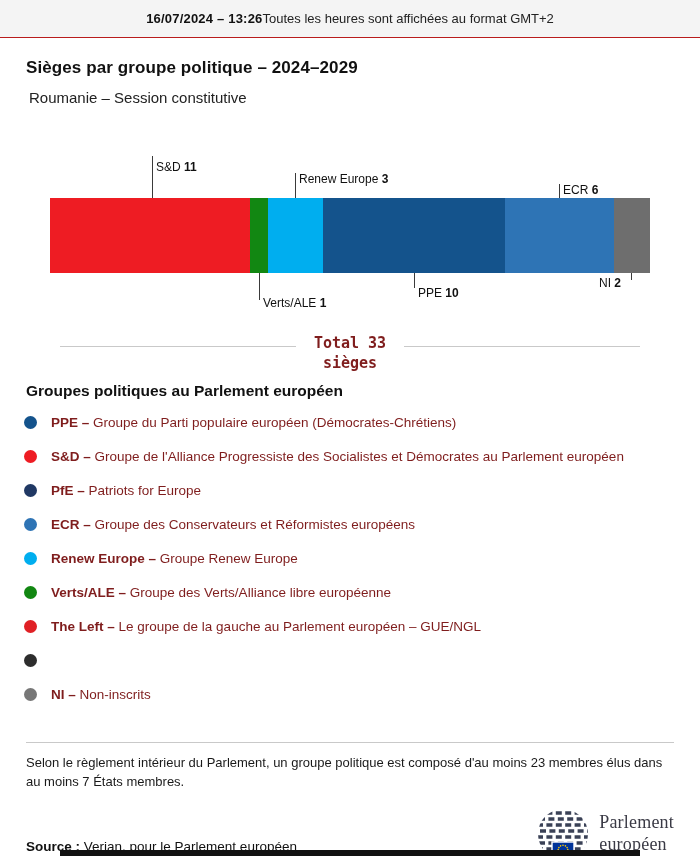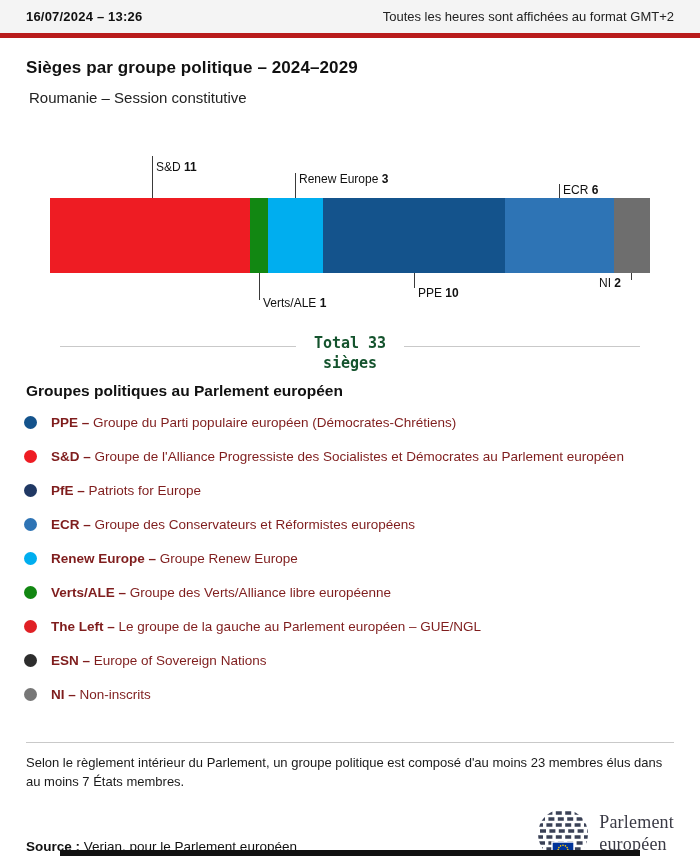--- a/index.html
+++ b/index.html
@@ -3,22 +3,22 @@
 <meta charset="utf-8">
 <style>
   * { margin:0; padding:0; box-sizing:border-box; }
   html,body { width:700px; }
   body {
     width:700px; height:856px; background:#ffffff; position:relative; overflow:hidden;
     font-family:"Liberation Sans", sans-serif; color:#111;
   }
   
   .topbar {
-    height:38px; background:#f4f4f4; border-bottom:5px solid #b91c1c;
-    display:flex; align-items:center; justify-content:space-between;
+    height:38px; background:#f4f4f4; border-bottom:1px solid #b91c1c;
+    display:flex; align-items:center; justify-content:center;
     padding:0 26px; font-size:13px;
   }
   .topbar .dt { font-weight:bold; letter-spacing:.2px; }
   .topbar .tz { color:#222; }
 
   .title { margin:20px 26px 0; font-size:17px; font-weight:bold; letter-spacing:.1px; }
   .subtitle { margin:11px 26px 0 29px; font-size:15px; color:#222; }
 
   
   .chart { position:relative; width:488px; height:165px; margin:44px 50px 0 50px; }
@@ -38,21 +38,21 @@
   .ll-ppe   { left:364px; top:123px; height:15px; }
   .cl-ppe   { left:368px; top:136px; }
   .ll-ni    { left:581px; top:123px; height:7px; }
   .cl-ni    { left:549px; top:126px; }
 
   
   .total-row { display:flex; align-items:flex-start; margin:18px 60px 0; gap:18px; }
   .tline { flex:1; height:1px; background:#c9c9c9; margin-top:13px; }
   .total-text {
     font-family:"DejaVu Sans Mono", monospace; font-weight:bold; font-size:15px;
-    text-align:center; line-height:1.35; color:#14532d;
+    text-align:center; line-height:1.35; color:#7f1d1d;
   }
 
   
   .legend-heading { margin:8px 26px 0; font-size:15.5px; font-weight:bold; }
   .legend { margin-top:6px; }
   .litem { height:34px; display:flex; align-items:center; padding-left:24px; gap:14px; }
   .dot { width:13px; height:13px; border-radius:50%; flex:0 0 13px; }
   .ltxt { font-size:13.5px; color:#7f1d1d; white-space:nowrap; }
   .ltxt b { font-weight:bold; }
 
@@ -160,21 +160,20 @@
   <div class="litem">
     <span class="dot" style="background: rgb(18, 135, 18);"></span>
     <span class="ltxt"><b>Verts/ALE –</b> <span>Groupe des Verts/Alliance libre européenne</span></span>
   </div>
   <div class="litem">
     <span class="dot" style="background: rgb(224, 32, 37);"></span>
     <span class="ltxt"><b>The Left –</b> <span>Le groupe de la gauche au Parlement européen – GUE/NGL</span></span>
   </div>
   <div class="litem">
     <span class="dot" style="background: rgb(45, 45, 45);"></span>
-    <span class="ltxt"><b>ESN –</b> <span>Europe of Sovereign Nations</span></span>
   </div>
   <div class="litem">
     <span class="dot" style="background: rgb(119, 119, 119);"></span>
     <span class="ltxt"><b>NI –</b> <span>Non-inscrits</span></span>
   </div>
 </div>
 
 <hr class="divider">
 <div class="footnote">Selon le règlement intérieur du Parlement, un groupe politique est composé d'au moins 23 membres élus dans au moins 7 États membres.</div>
 

